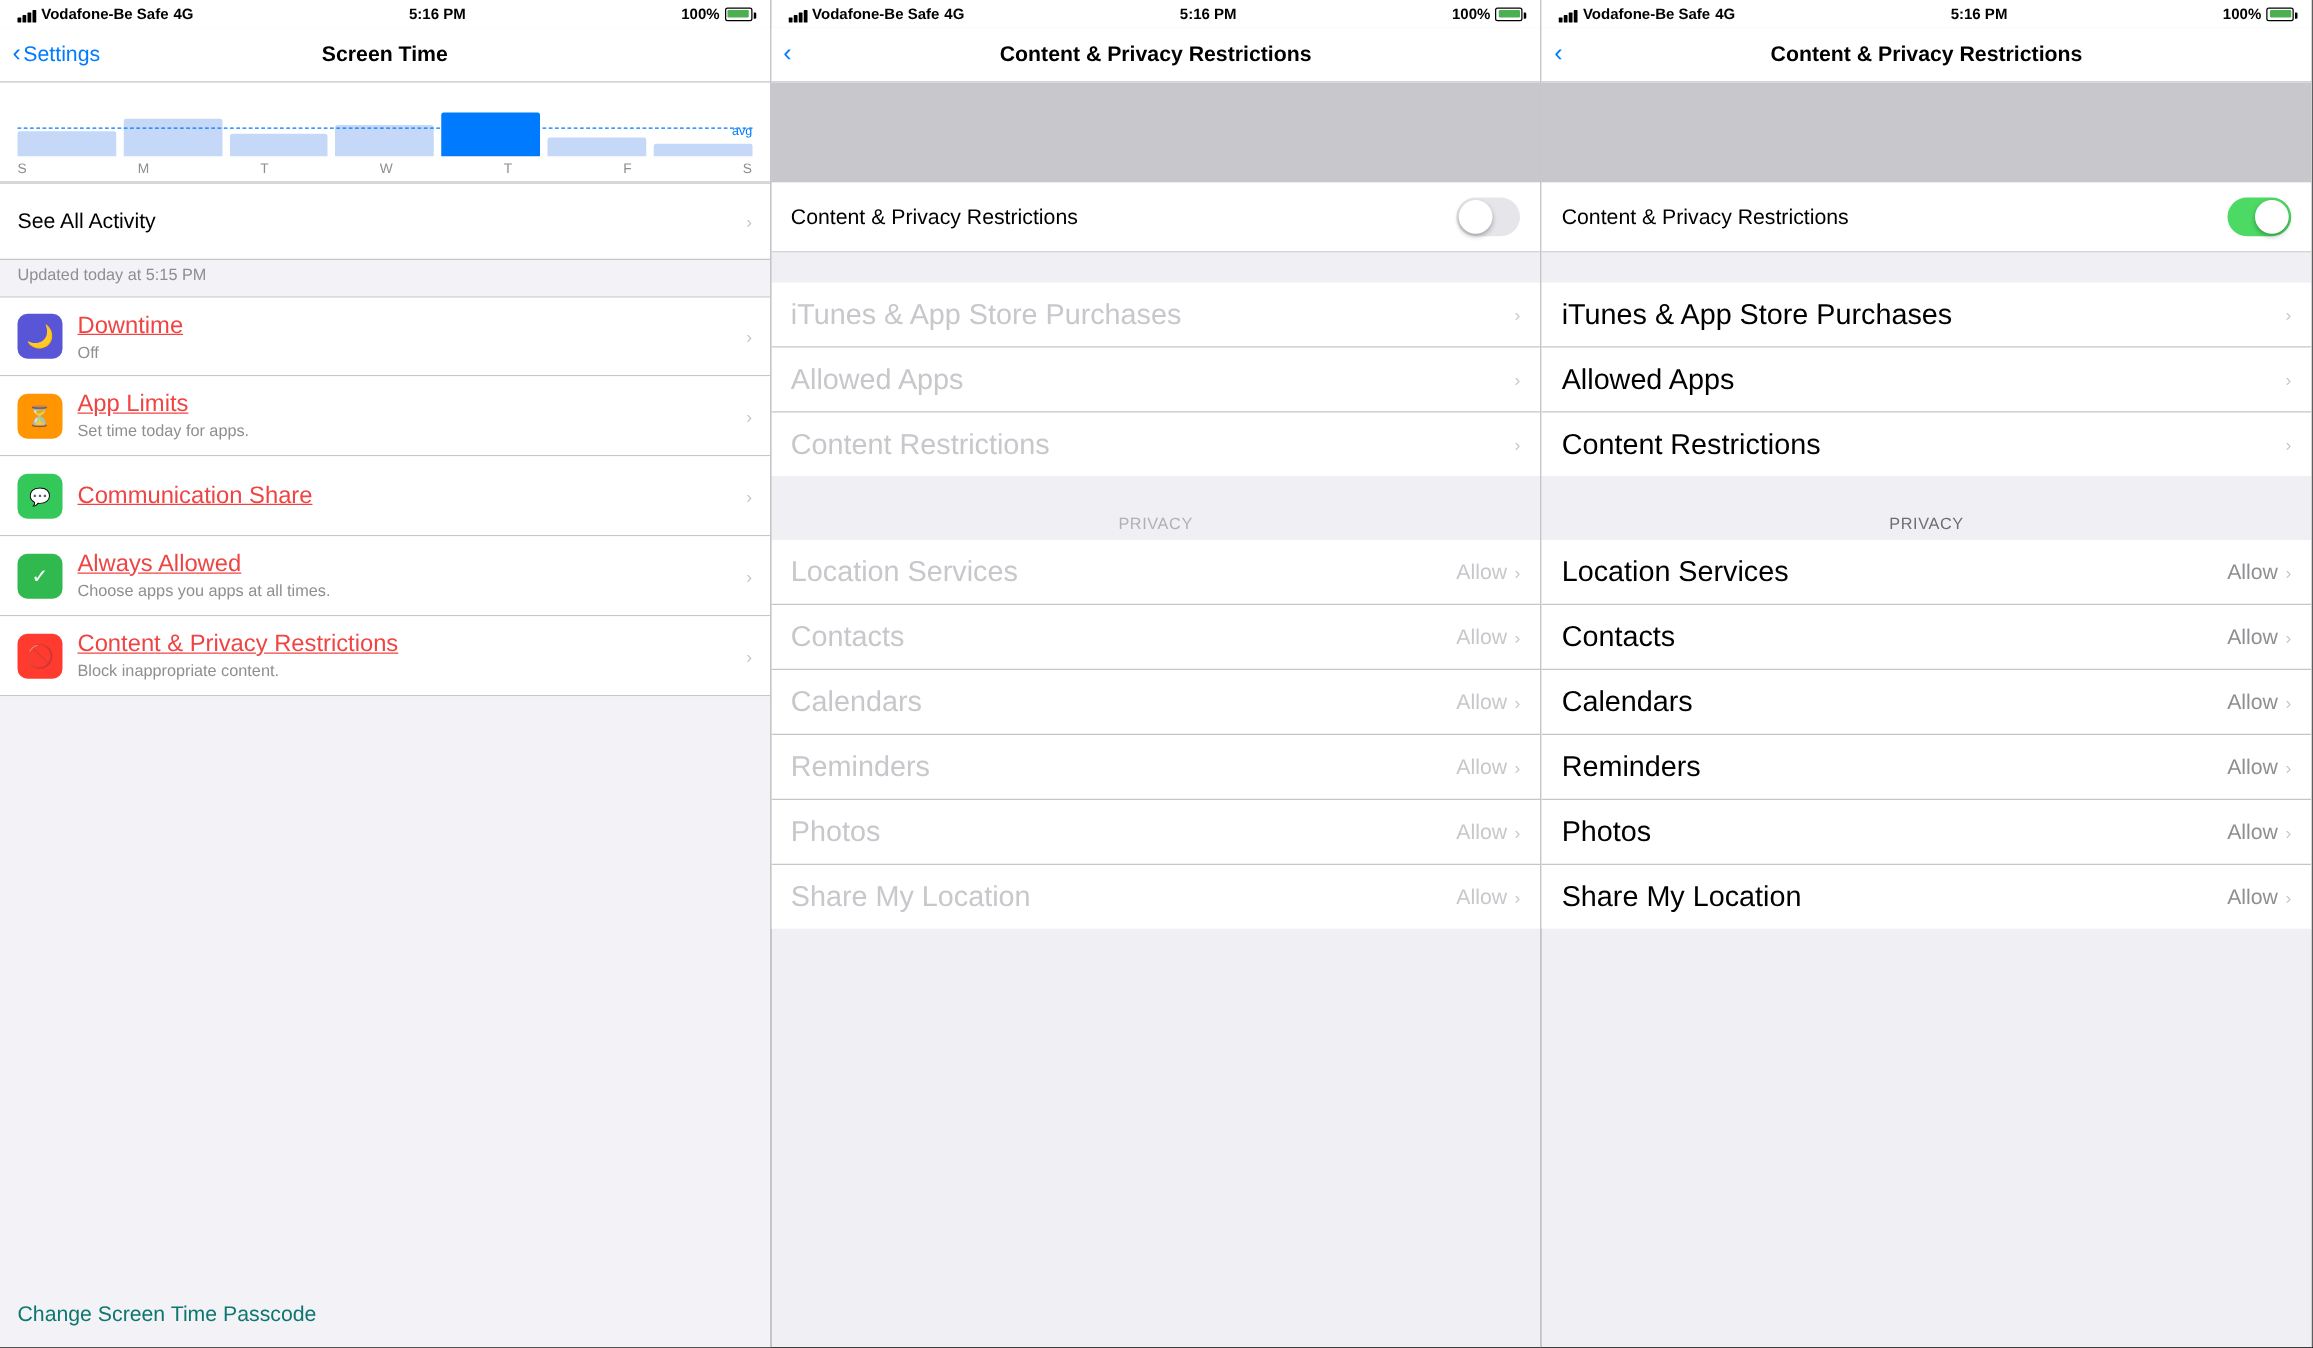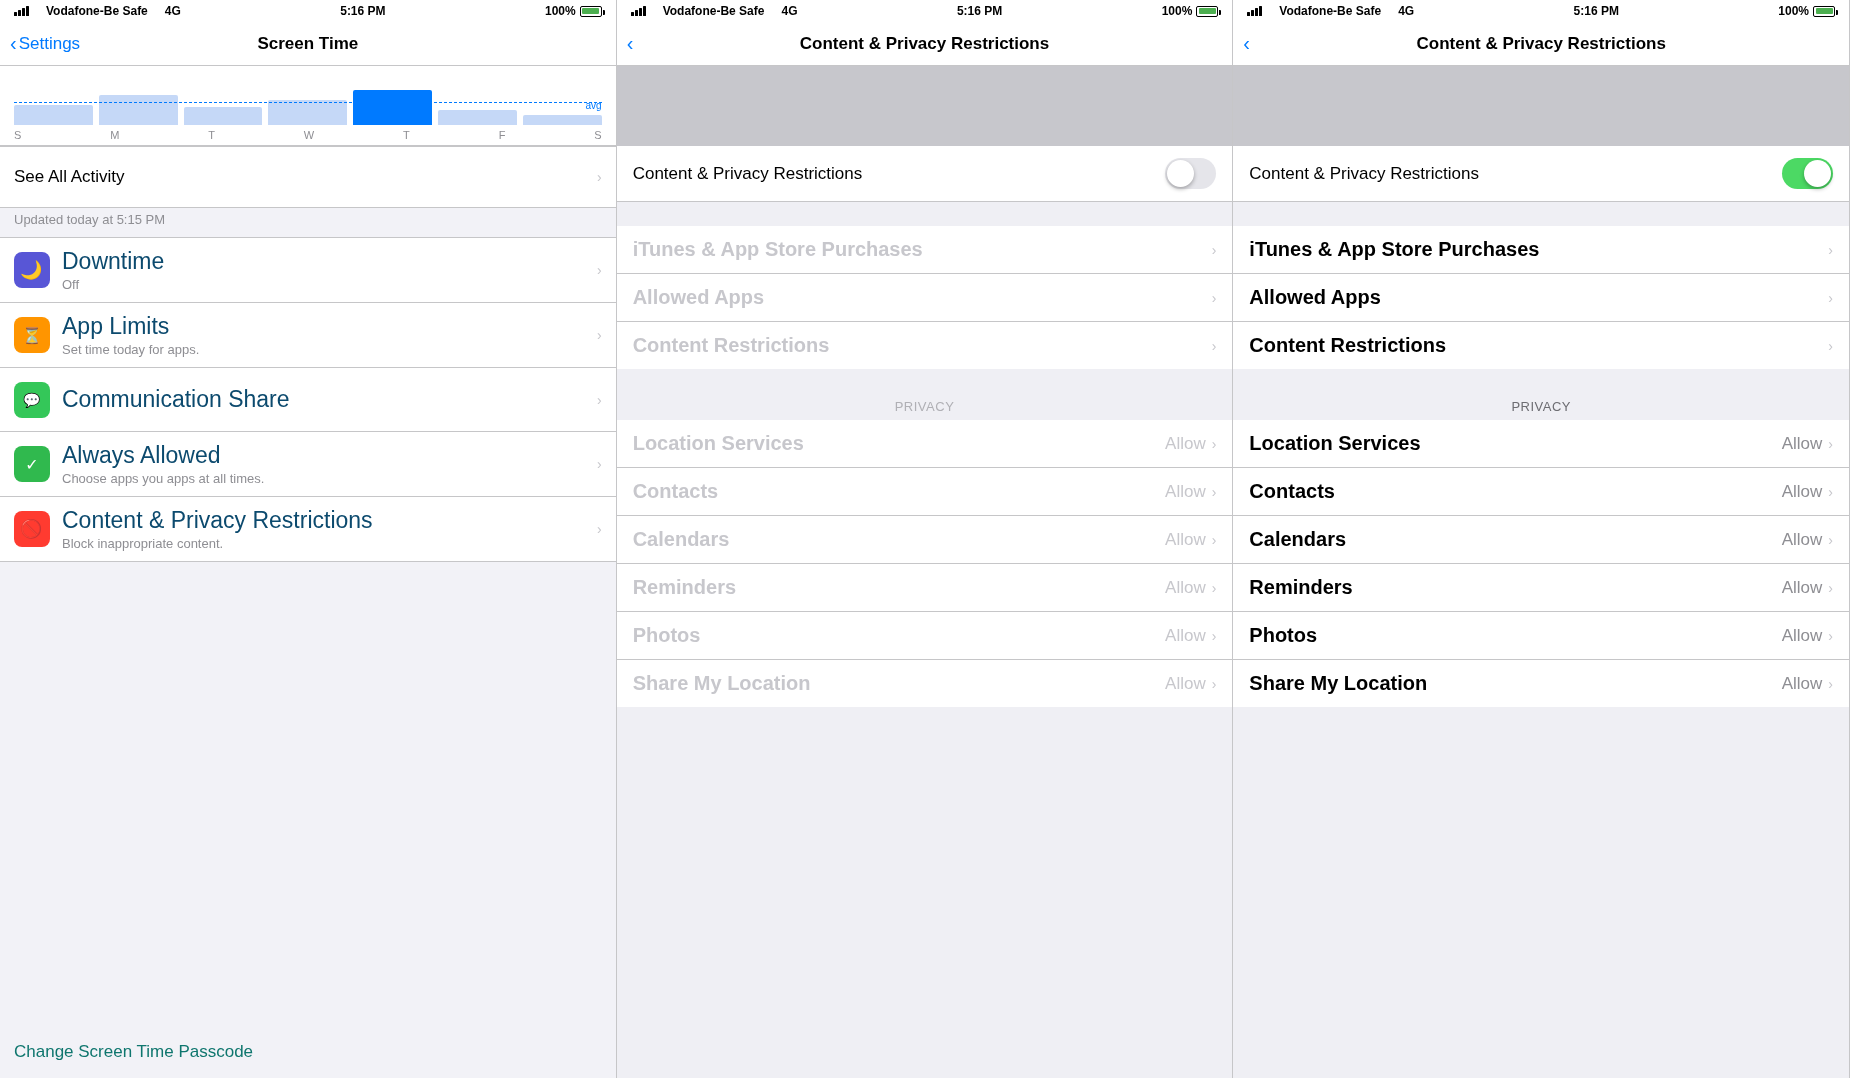--- a/index.html
+++ b/index.html
@@ -28,21 +28,21 @@
       height: 22px;
       background: #fff;
       display: flex;
       align-items: center;
       justify-content: space-between;
       padding: 0 14px;
       font-size: 12px;
       font-weight: 600;
       color: #000;
     }
-    .status-bar-left { display: flex; align-items: center; gap: 17px; }
+    .status-bar-left { display: flex; align-items: flex-end; gap: 4px; }
     .status-bar-right { display: flex; align-items: center; gap: 4px; }
     .signal-bars { display: flex; align-items: flex-end; gap: 1px; height: 10px; }
     .signal-bar { background: #000; border-radius: 0.5px; }
     .battery-icon {
       width: 22px; height: 11px; border: 1.5px solid #000; border-radius: 2px;
       position: relative; display: flex; align-items: center; padding: 1.5px;
     }
     .battery-icon::after {
       content: ''; position: absolute; right: -4px; top: 3px;
       width: 2px; height: 5px; background: #000; border-radius: 0 1px 1px 0;
@@ -141,21 +141,21 @@
     .list-item:first-child { border-top: 0.5px solid #c6c6c8; }
     .item-icon {
       width: 36px; height: 36px;
       border-radius: 8px;
       display: flex; align-items: center; justify-content: center;
       margin-right: 12px;
       flex-shrink: 0;
       font-size: 18px;
     }
     .item-text { flex: 1; }
-    .item-title { font-size: 23px; color: #0c4a6e; font-weight: 400; }
+    .item-title { font-size: 19px; color: #ef4444; font-weight: 400; text-decoration: underline; }
     .item-subtitle { font-size: 13px; color: #8e8e93; margin-top: 2px; }
     .item-chevron { color: #c7c7cc; font-size: 14px; }
 
     .see-all-row {
       background: #fff;
       border-top: 0.5px solid #c6c6c8;
       border-bottom: 0.5px solid #c6c6c8;
       padding: 20px 14px;
       display: flex;
       align-items: center;
@@ -235,21 +235,21 @@
       margin-bottom: 0;
     }
     .cp-list-item {
       display: flex;
       align-items: center;
       padding: 12px 16px;
       border-bottom: 0.5px solid #c6c6c8;
       min-height: 44px;
     }
     .cp-list-item:last-child { border-bottom: none; }
-    .cp-item-label { flex: 1; font-size: 20px; font-weight: bold; }
+    .cp-item-label { flex: 1; font-size: 23px; }
     .cp-item-value { font-size: 17px; color: #8e8e93; margin-right: 6px; }
     .cp-chevron { color: #c7c7cc; font-size: 14px; }
 
     .cp-section-header {
       padding: 6px 16px 6px;
       font-size: 13px;
       color: #6d6d72;
       text-transform: uppercase;
       letter-spacing: 0.5px;
       background: #efeff4;

